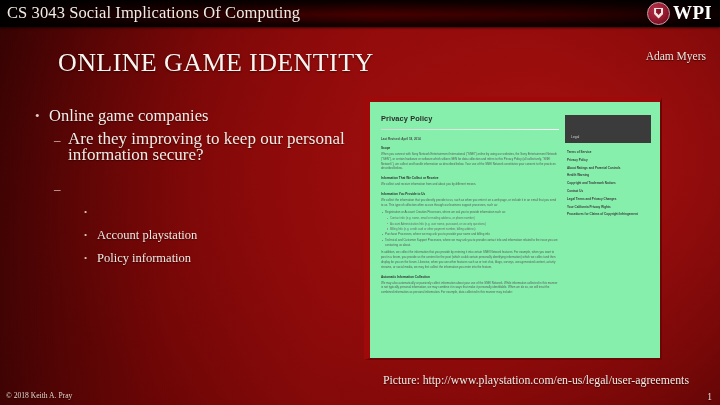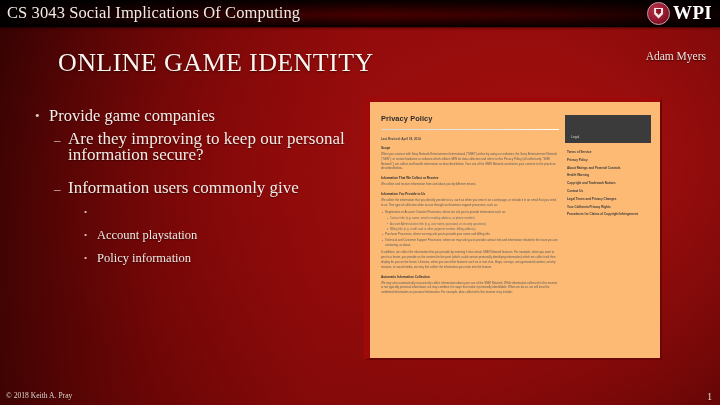--- a/index.html
+++ b/index.html
@@ -106,21 +106,21 @@
     position:absolute;left:364px;top:97px;width:298px;height:263px;
     background:#ffffff;
     border-left:6px solid #9e0a0a;
     border-top:5px solid #9e0a0a;
     border-right:2px solid #6d0505;
     border-bottom:2px solid #6d0505;
     box-sizing:border-box;
     overflow:hidden;
   }
   .doc{
-    position:absolute;left:0;top:0;right:0;bottom:0;background:#fdba74;
+    position:absolute;left:0;top:0;right:0;bottom:0;background:#86efac;
     padding:10px 9px 0 11px;box-sizing:border-box;
     display:flex;gap:6px;
   }
   .doc-main{flex:1 1 auto;min-width:0;}
   .doc-side{flex:0 0 86px;}
 
   .doc-h1{
     font-family:"Liberation Sans", sans-serif;
     font-size:7.4px;font-weight:bold;color:#2b2b2b;margin:2px 0 6px 0;
     letter-spacing:.1px;
@@ -208,33 +208,32 @@
   </div>
 
   <div class="presenter">Adam Myers</div>
 
   <div class="slide-title">ONLINE GAME IDENTITY</div>
 
   <div class="bullets">
 
     <div class="b1">
       <div class="dot">•</div>
-      <div class="txt">Provide game companies</div>
+      <div class="txt">Online game companies</div>
     </div>
 
     <div class="b2">
       <div class="dash">–</div>
       <div class="txt">Are they improving to keep our personal information secure?</div>
     </div>
 
     <div class="spacer"></div>
 
     <div class="b2">
       <div class="dash">–</div>
-      <div class="txt">Information users commonly give</div>
     </div>
 
     <div class="b3">
       <div class="dot">•</div>
     </div>
     <div class="b3">
       <div class="dot">•</div>
       <div class="txt">Account playstation</div>
     </div>
     <div class="b3">
@@ -290,17 +289,18 @@
           <li>Contact Us</li>
           <li>Legal Terms and Privacy Changes</li>
           <li>Your California Privacy Rights</li>
           <li>Procedures for Claims of Copyright Infringement</li>
         </ul>
       </div>
 
     </div>
   </div>
 
+  <div class="caption">Picture: http://www.playstation.com/en-us/legal/user-agreements</div>
 
   <div class="copyright">© 2018 Keith A. Pray</div>
   <div class="pagenum">1</div>
 
 </div>
 
 </body></html>

